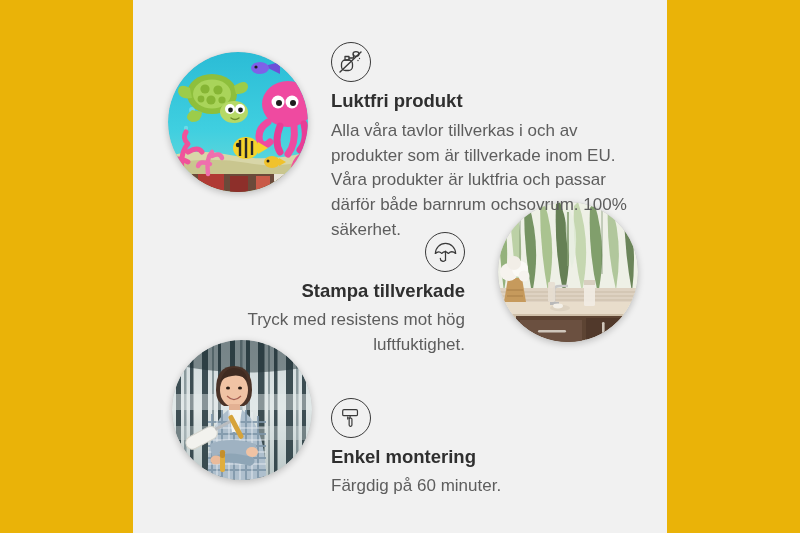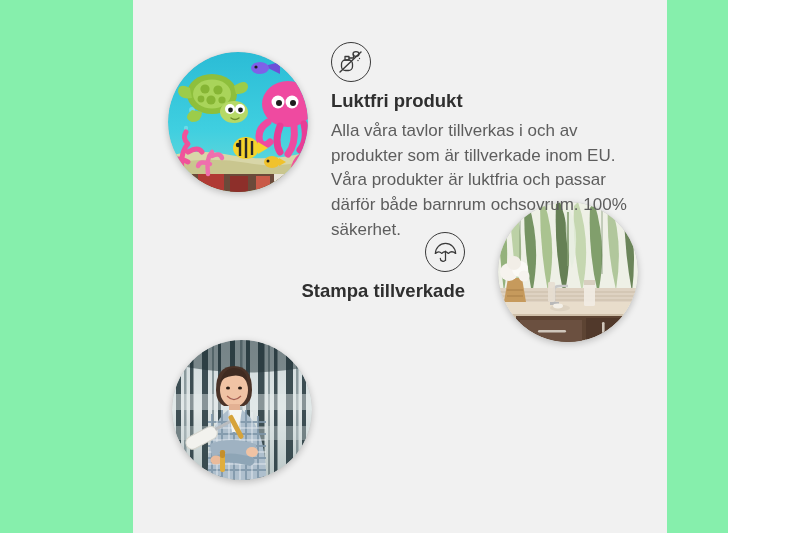--- a/index.html
+++ b/index.html
@@ -7,23 +7,23 @@
     padding: 0;
     width: 800px;
     height: 533px;
     overflow: hidden;
     background: #ffffff;
     font-family: "Liberation Sans", sans-serif;
   }
 
   #stage {
     position: relative;
-    width: 728px;
+    width: 800px;
     height: 533px;
-    background: #86efac;
+    background: #eab308;
   }
 
   
   #panel {
     position: absolute;
     left: 133px;
     top: 0;
     width: 534px;
     height: 533px;
     background: #f1f1f1;
@@ -346,16 +346,34 @@
 
         <path d="M2.5 14 Q6 10.5 9 14 Q12.5 10.5 16 14 Q19.5 10.5 23.5 14"></path>
 
         <path d="M13 11.5 V21"></path>
 
         <path d="M13 21 A3 3 0 0 1 7.6 19.2"></path>
       </svg>
     </div>
 
     <p class="feat-title">Stampa tillverkade</p>
-  </div>
-
+    <p class="feat-body">Tryck med resistens mot hög luftfuktighet.</p>
+  </div>
+
+  <div class="feature" id="feature-mounting">
+
+    <div class="feat-icon">
+      <svg width="24" height="24" viewBox="0 0 26 26" xmlns="http://www.w3.org/2000/svg" fill="none" stroke="#3a3a3a" stroke-width="1.3" stroke-linecap="round" stroke-linejoin="round">
+
+        <rect x="4" y="4" width="16" height="6.5" rx="1.4"></rect>
+
+        <path d="M12 10.5 V13 H9.5"></path>
+        <path d="M9.5 11.8 V14.2"></path>
+
+        <rect x="11" y="13" width="3" height="9" rx="1.3"></rect>
+      </svg>
+    </div>
+
+    <p class="feat-title">Enkel montering</p>
+    <p class="feat-body">Färgdig på 60 minuter.</p>
+  </div>
 
 </div>
 
 </body></html>

